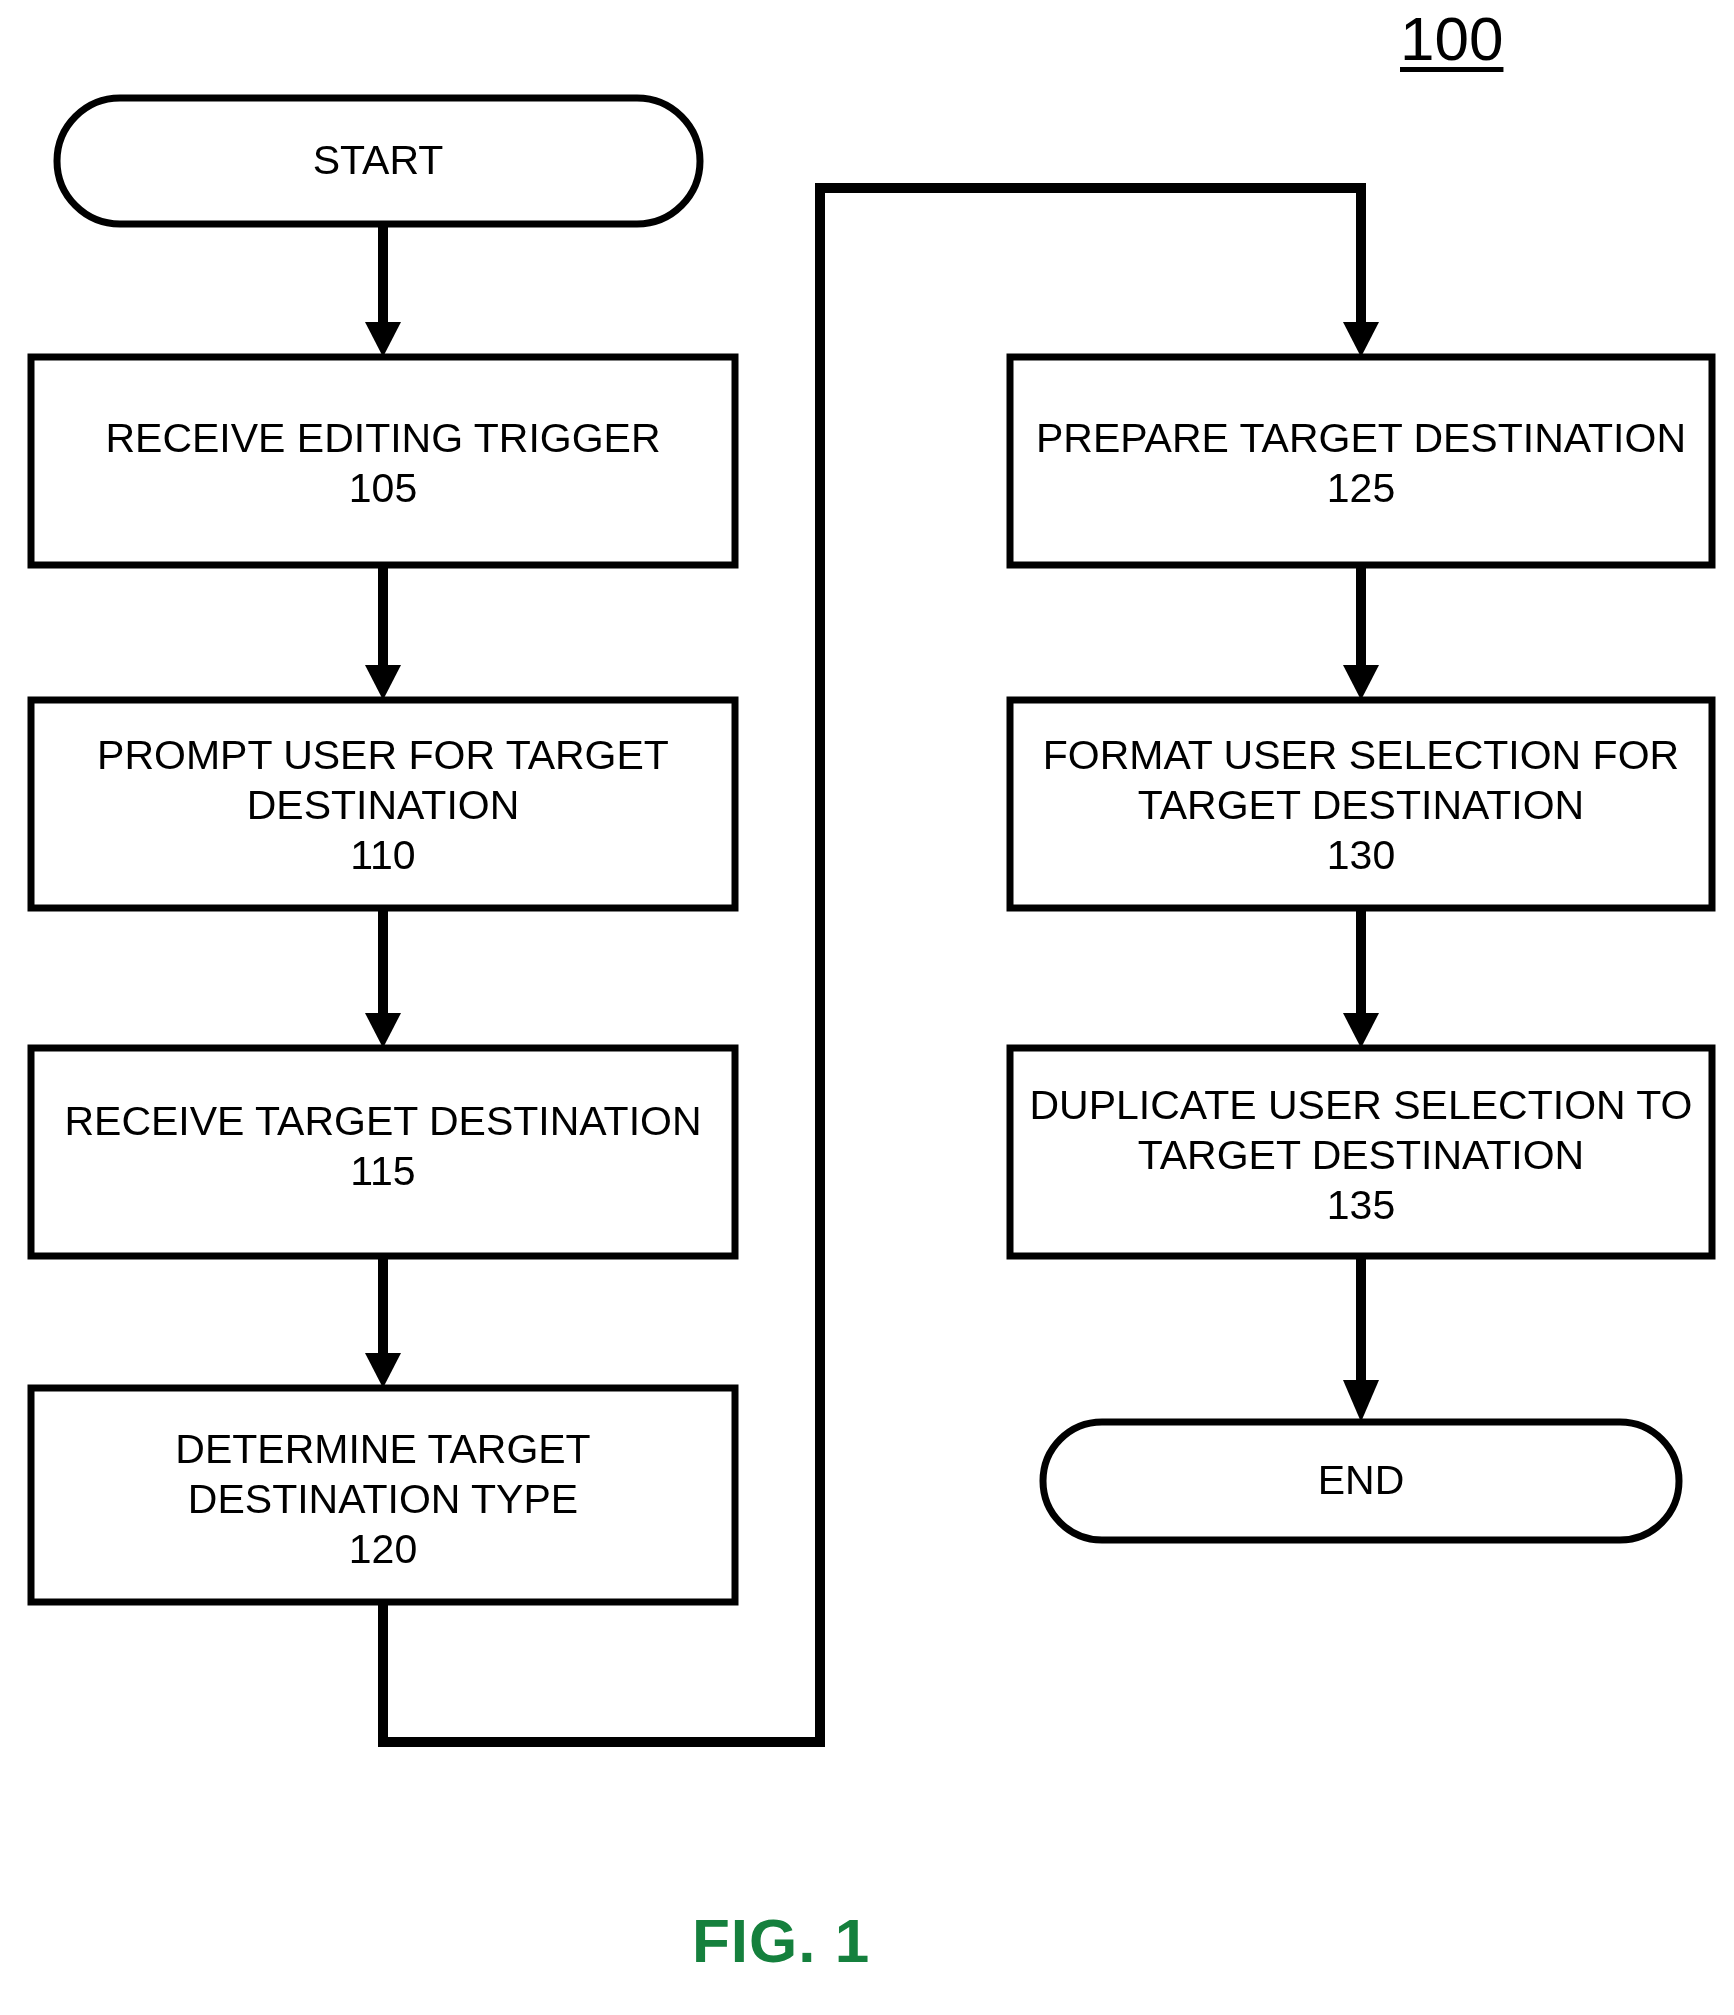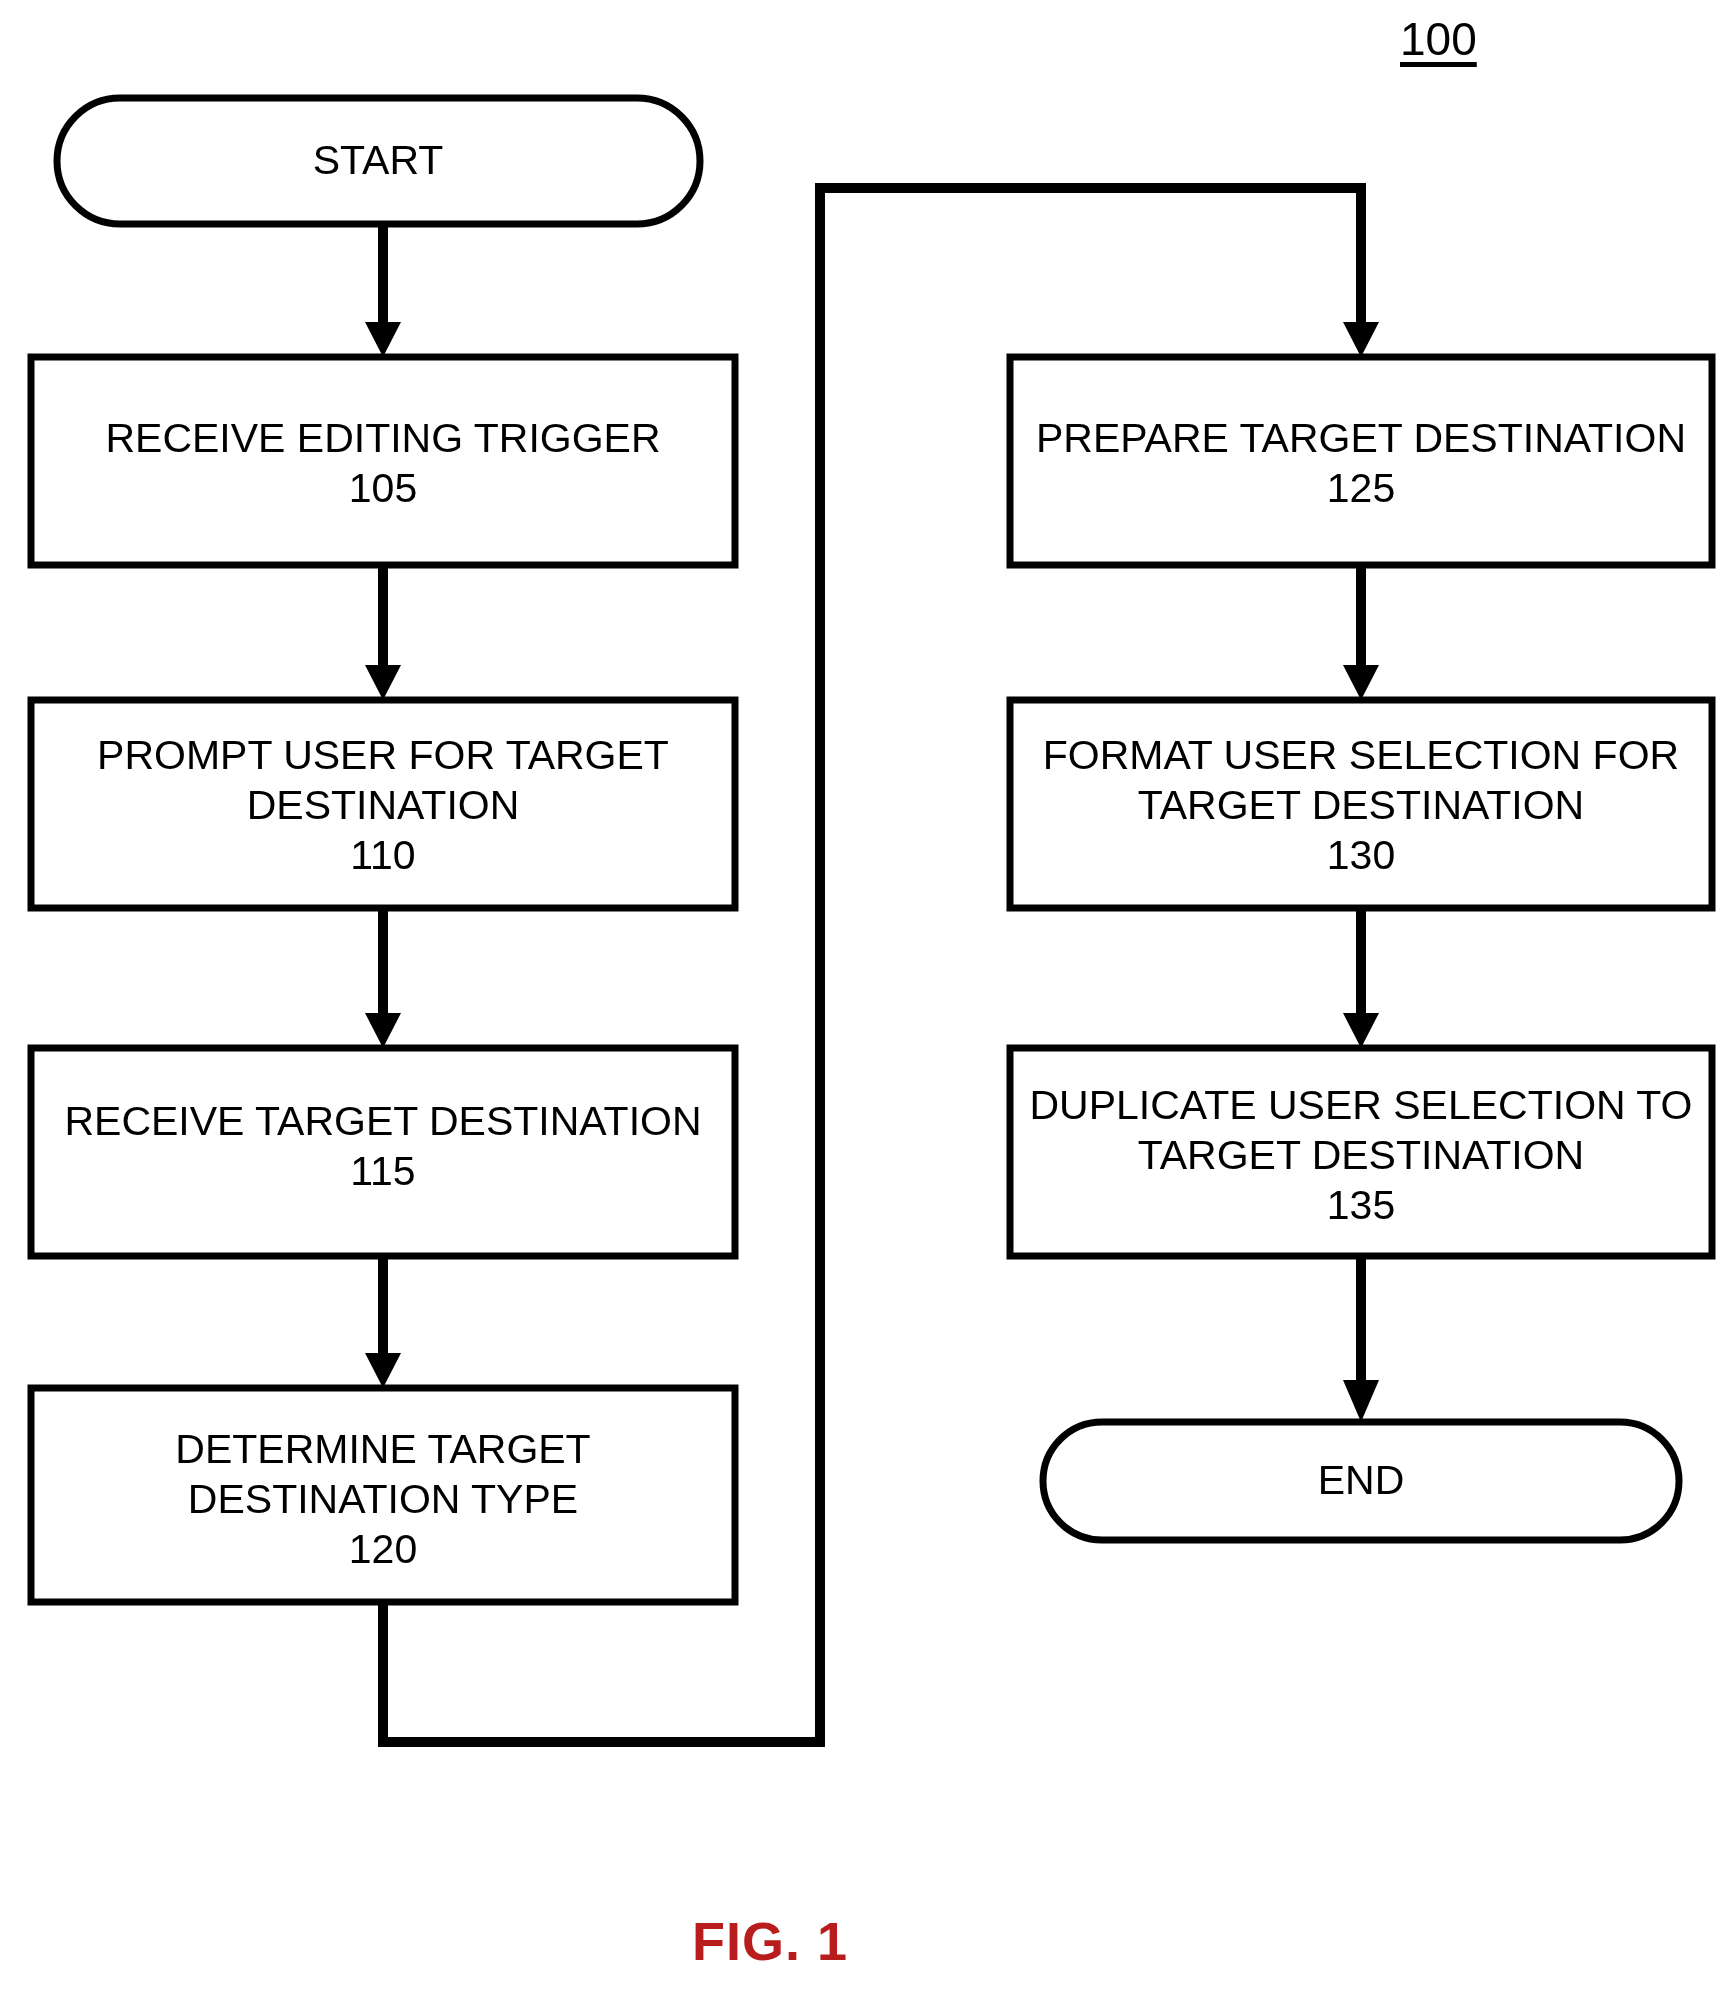--- a/index.html
+++ b/index.html
@@ -51,36 +51,36 @@
   .terminal-text {
     font-family: "Liberation Sans", sans-serif;
     font-size: 41px;
     fill: #000000;
     text-anchor: middle;
     dominant-baseline: middle;
   }
   .ref-numeral {
     position: absolute;
     font-family: "Liberation Sans", sans-serif;
-    font-size: 46px;
+    font-size: 62px;
     line-height: 46px;
     color: #000000;
     text-decoration: underline;
     text-underline-offset: 7px;
     text-decoration-thickness: 5px;
     white-space: nowrap;
   }
   .fig-caption {
     position: absolute;
     font-family: "Liberation Sans", sans-serif;
     font-weight: bold;
-    font-size: 54px;
+    font-size: 62px;
     line-height: 62px;
     letter-spacing: 1px;
-    color: #b91c1c;
+    color: #15803d;
     white-space: nowrap;
   }
 </style>
 </head>
 <body>
 
 <div id="page">
 
   <svg id="flow-svg" viewBox="0 0 1734 2015">
 

